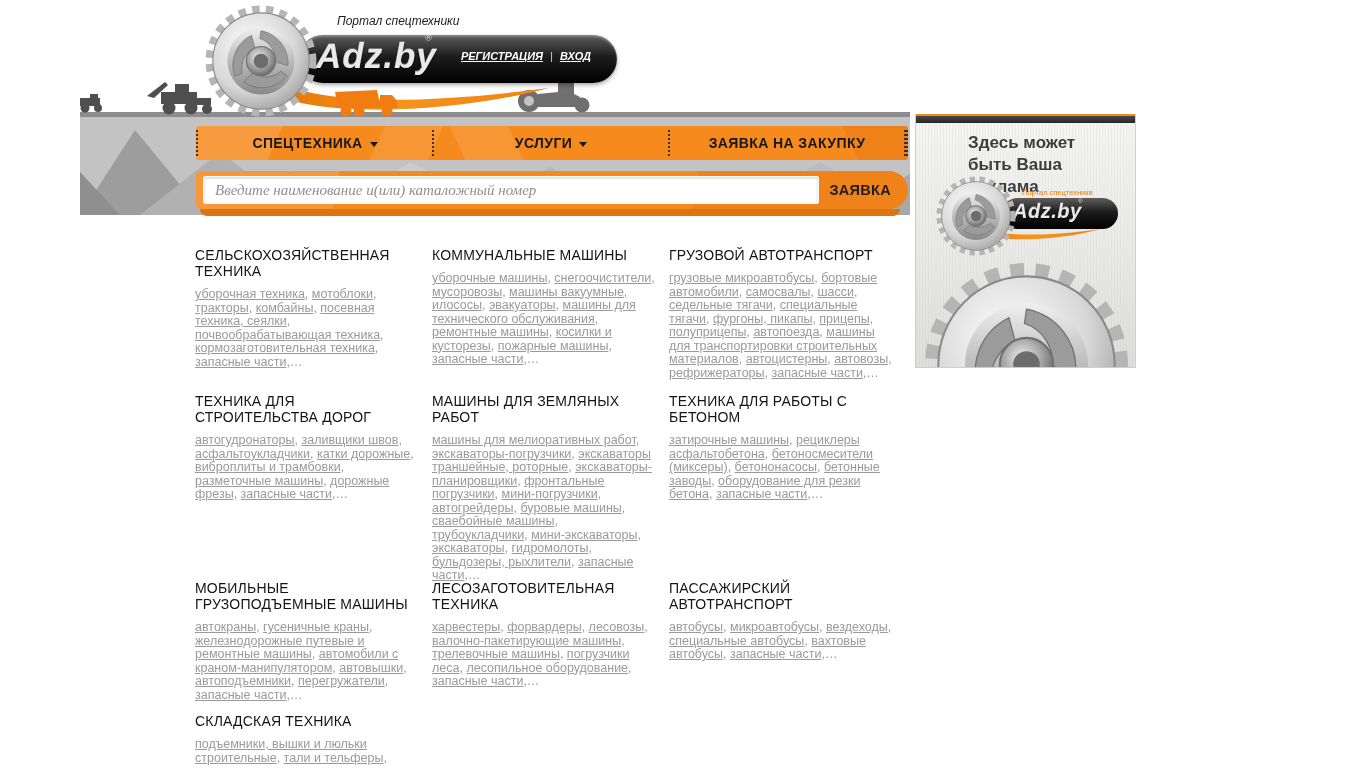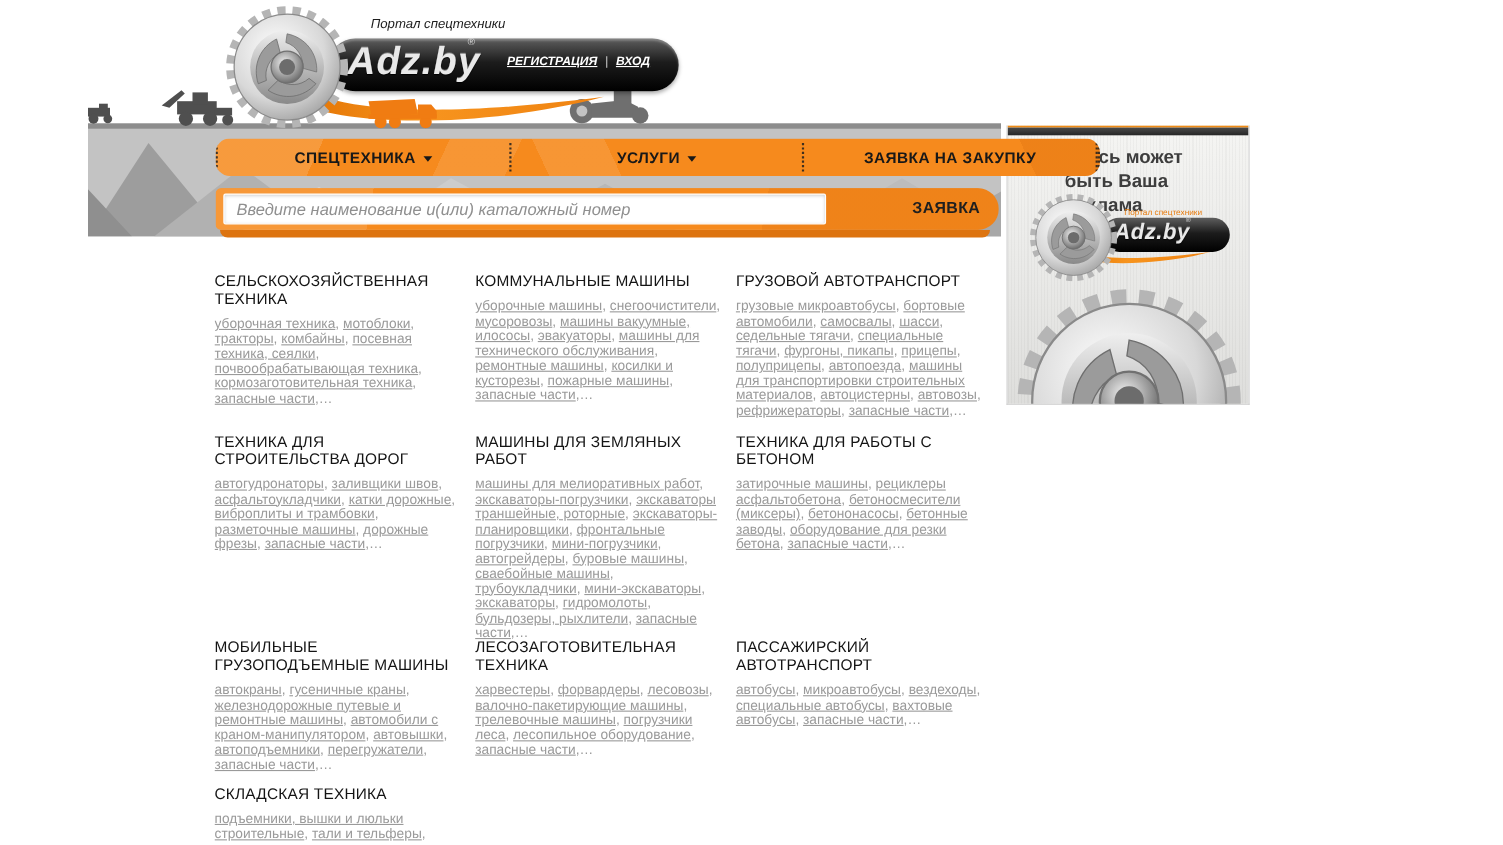--- a/index.html
+++ b/index.html
@@ -28,37 +28,37 @@
   .swoosh { position:absolute; left:48px; top:66px; width:310px; height:52px; z-index:2; }
 
   
   .sil { position:absolute; z-index:1; }
   .sil-forestry { left:145px; top:80px; width:78px; height:35px; }
   .sil-truck   { left:333px; top:89px; width:72px; height:28px; z-index:3; }
   .sil-roller  { left:516px; top:80px; width:88px; height:33px; }
   .sil-left    { left:76px; top:94px; width:30px; height:19px; }
 
   
-  .nav { position:absolute; left:196px; top:126px; width:804px; height:34px; display:flex; align-items:stretch;
-         background:#f68a1d; border-radius:13px; overflow:hidden; z-index:5;
+  .nav { position:absolute; left:196px; top:126px; width:712px; height:34px; display:flex; align-items:stretch;
+         background:#f68a1d; border-radius:3px; overflow:hidden; z-index:5;
          background-image:
            linear-gradient(115deg, rgba(255,255,255,0.14) 0 12%, transparent 12% 26%, rgba(255,255,255,0.10) 26% 34%, transparent 34%),
            linear-gradient(245deg, rgba(200,90,0,0.18) 0 9%, transparent 9% 55%, rgba(255,255,255,0.10) 55% 63%, transparent 63%); }
   .nav-item { flex:1 1 0; display:flex; align-items:center; justify-content:center; gap:7px; cursor:pointer; }
   .nav-label { font-size:14px; font-weight:bold; color:#181818; letter-spacing:0.4px; white-space:nowrap; }
   .chev { width:0; height:0; border-left:4px solid transparent; border-right:4px solid transparent; border-top:5px solid #181818; margin-top:2px; }
   .nav-sep { width:0; border-left:2px dotted rgba(30,30,30,0.85); height:26px; align-self:center; }
 
   
   .search-wrap { position:absolute; left:196px; top:171px; width:712px; height:38px; background:#f68a1d;
                  border-radius:5px 19px 19px 5px; z-index:5;
                  background-image:linear-gradient(100deg, rgba(255,255,255,0.12) 0 20%, transparent 20% 70%, rgba(200,90,0,0.15) 70%); }
   .search-shadow { position:absolute; left:200px; top:209px; width:700px; height:7px; background:#dd7410; border-radius:0 0 12px 12px; z-index:4; }
-  .search-input { position:absolute; left:7px; top:5px; width:548px; height:28px; border:1px solid #fdfdfd; border-radius:2px;
-                  padding:4px 11px; font-family:Liberation Sans, sans-serif; font-size:15px; color:#444; background:#fff;
+  .search-input { position:absolute; left:7px; top:5px; width:616px; height:28px; border:1px solid #fdfdfd; border-radius:2px;
+                  padding:4px 11px; font-family:Liberation Serif, serif; font-size:15px; color:#444; background:#fff;
                   box-shadow:inset 0 1px 3px rgba(0,0,0,0.2); outline:none; }
   .search-input::placeholder { color:#8f8f8f; font-style:italic; }
   .search-btn { position:absolute; right:17px; top:0; height:38px; background:none; border:none; cursor:pointer;
                 font-family:"Liberation Sans", sans-serif; font-size:14.5px; font-weight:bold; color:#1f1f1f; letter-spacing:0.3px; }
 
   
   .cats { position:absolute; left:195px; top:247px; width:711px; height:521px; overflow:hidden;
           display:grid; grid-template-columns:225px 225px 225px; column-gap:12px; grid-template-rows:146px 187px 133px auto; }
   .category h3 { font-size:14px; line-height:16px; font-weight:normal; color:#141414; margin-bottom:9px; letter-spacing:0.2px; }
   .cat-links { font-size:12.5px; line-height:13.5px; color:#9a9a9a; }

